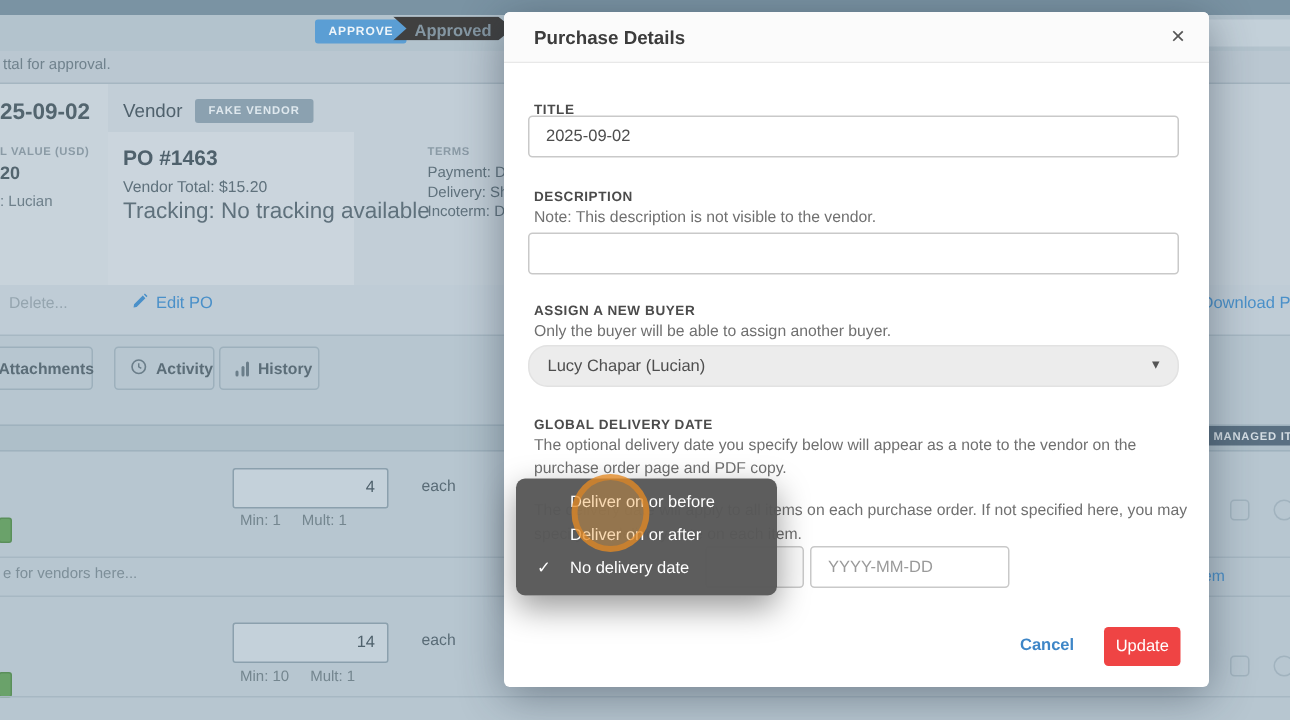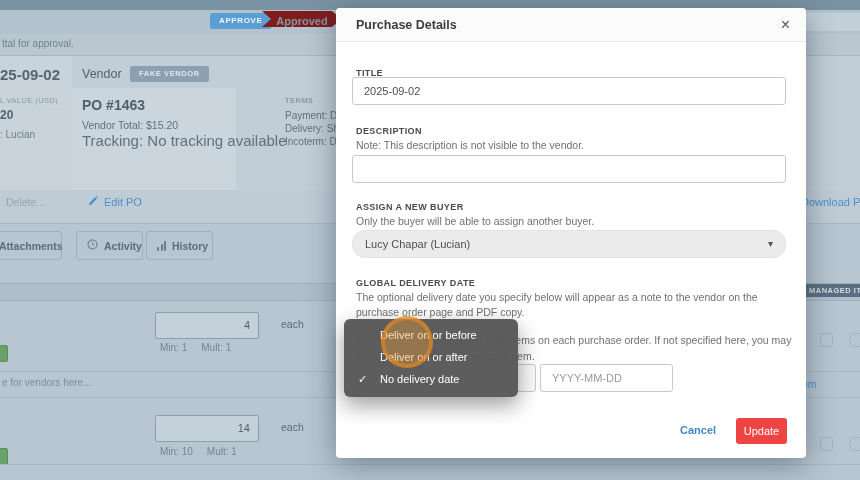--- a/index.html
+++ b/index.html
@@ -12,32 +12,32 @@
 
   
   .topbar { left:0; top:0; width:860px; height:10px; background:#7a93a3; }
   .statusbar { left:0; top:10px; width:860px; height:24px; background:#b3c3cd; }
   .approve-btn {
     left:210px; top:13px; height:16px; padding:0 9px; background:#5b9ed4;
     border:none; border-radius:2px; color:#eef5fa; font-weight:bold;
     font-size:8px; letter-spacing:.6px; line-height:16px; cursor:pointer;
   }
   .approved-step {
-    left:262px; top:11px; width:80px; height:16px; background:#7f1d1d;
+    left:262px; top:11px; width:80px; height:16px; background:#404040;
     clip-path:polygon(0 0, calc(100% - 10px) 0, 100% 50%, calc(100% - 10px) 100%, 0 100%, 9px 50%);
     color:#8496a2; font-weight:bold; font-size:11px; line-height:20px; text-align:center;
   }
   .step-stub { left:806px; top:13px; width:54px; height:18px; background:#c3d0d9; }
   .approval-strip { left:0; top:34px; width:860px; height:22px; background:#bac7d1; border-bottom:1px solid #a5b6c1; }
   .approval-note { left:2px; top:38px; font-size:10px; color:#70828d; }
 
   .summary-band { left:0; top:56px; width:860px; height:134px; background:#c2ced7; }
   .left-panel { left:0; top:56px; width:72px; height:134px; background:#c8d3db; }
   .po-date { left:0; top:66px; font-size:15px; font-weight:bold; color:#53656f; }
-  .value-label { left:0; top:96px; font-size:7.5px; font-weight:normal; letter-spacing:.4px; color:#8a9aa5; }
+  .value-label { left:0; top:96px; font-size:7.5px; font-weight:bold; letter-spacing:.4px; color:#8a9aa5; }
   .value-num { left:0; top:108px; font-size:12px; font-weight:bold; color:#53656f; }
   .buyer-frag { left:0; top:129px; font-size:10px; color:#6d7f8a; }
 
   .vendor-label { left:82px; top:67px; font-size:12.5px; font-weight:normal; color:#4f616c; }
   .vendor-badge {
     left:130px; top:66px; height:16px; padding:0 9px; background:#8ba1b0; border-radius:2px;
     color:#dfe8ee; font-weight:bold; font-size:7.5px; letter-spacing:.6px; line-height:16px;
   }
   .vendor-card { left:72px; top:88px; width:164px; height:102px; background:#cbd5dd; }
   .po-number { left:82px; top:97px; font-size:14px; font-weight:bold; color:#4f616c; }

